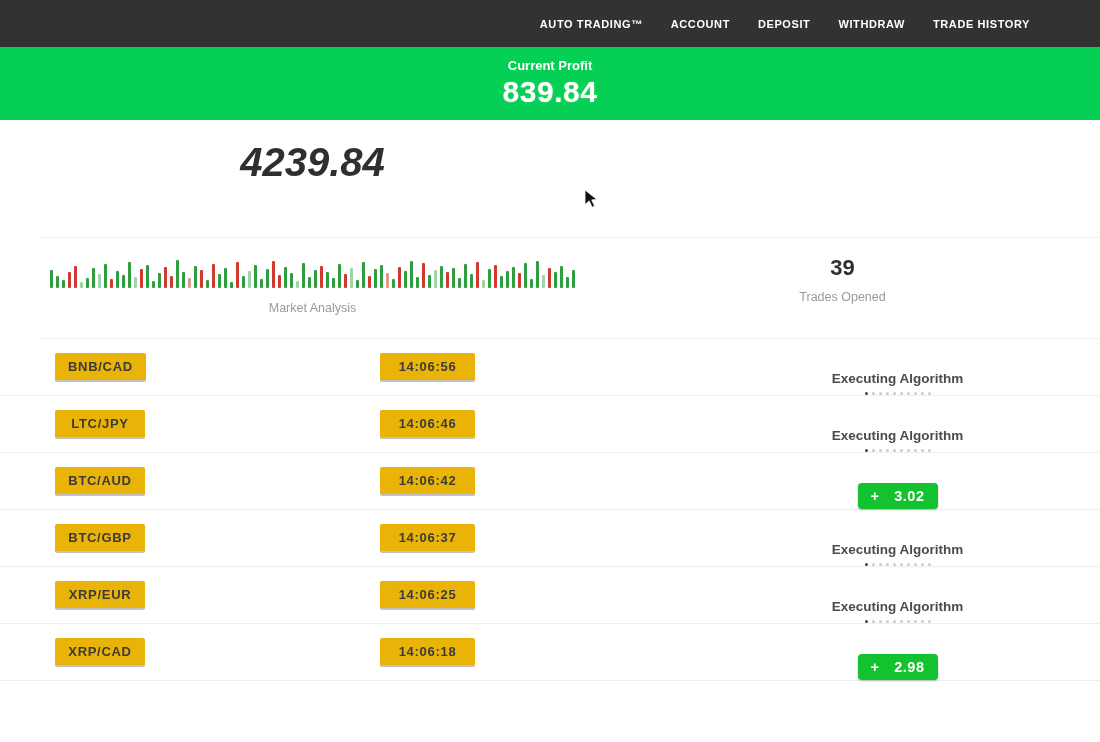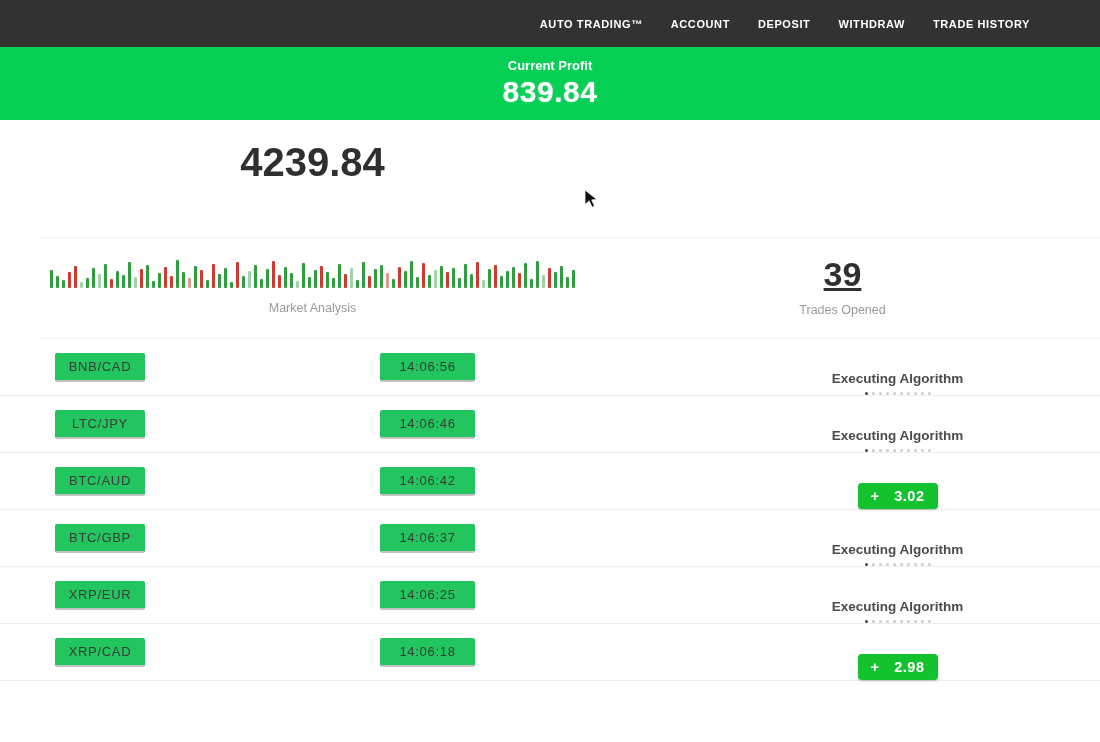--- a/index.html
+++ b/index.html
@@ -16,21 +16,21 @@
   .banner { height:73px; background:var(--accent-green,#06cf55); color:#fff;
     display:flex; flex-direction:column; align-items:center; justify-content:center; }
   .banner-label { font-size:13px; font-weight:bold; }
   .banner-value { font-size:30px; font-weight:bold; letter-spacing:.5px; margin-top:2px;
     text-shadow:0 0 2px rgba(255,255,255,.4); }
 
   
   .stats-row { display:flex; }
   .col-left { margin-left:40px; width:545px; text-align:center; }
   .col-right { flex:1; text-align:center; }
-  .row1 { height:117px; }
+  .row1 { height:117px;font-style:italic; }
   .row2 { height:100px; }
   .balance-value { font-size:40px; font-weight:bold; color:#2f2f2f; margin-top:20px; }
   .muted { color:#9a9a9a; font-size:12.5px; }
   .balance-label { margin-top:9px; }
 
   .toggle-group { display:inline-flex; align-items:center; gap:18px; margin-top:24px; }
   .switch { width:53px; height:28px; border-radius:14px; background:var(--toggle-blue,#4aa9ea);
     position:relative; cursor:pointer; }
   .knob { position:absolute; top:1px; right:1px; width:26px; height:26px; border-radius:50%;
     background:#fff; box-shadow:0 1px 3px rgba(0,0,0,.35); }
@@ -39,27 +39,27 @@
 
   .divider { height:1px; background:#f0f0f0; margin-left:40px; }
 
   .ma-chart { margin-top:18px; height:32px; display:inline-flex; align-items:flex-end; gap:3px; }
   .ma-chart i { display:block; width:3px; border-radius:1px; }
   .ma-chart i.g  { background:#2e9e3f; }
   .ma-chart i.r  { background:#d0392f; }
   .ma-chart i.lg { background:#9fd3a8; }
   .ma-chart i.lr { background:#e0988f; }
   .ma-label { margin-top:9px; }
-  .trades-count { font-size:34px; font-weight:bold; color:#2f2f2f; margin-top:17px;text-decoration:underline; }
+  .trades-count { font-size:22px; font-weight:bold; color:#2f2f2f; margin-top:17px; }
   .trades-label { margin-top:9px; }
 
   
   .trade-row { height:57px; position:relative; border-bottom:1px solid #eaf0ef; }
-  .chip { position:absolute; top:14px; background:#22c55e; border-bottom:2px solid #c2c2c2;
-    border-radius:2px; padding:6px 13px; font-size:13px; font-weight:normal; color:#3b3b3b;
+  .chip { position:absolute; top:14px; background:#eab308; border-bottom:2px solid #c2c2c2;
+    border-radius:2px; padding:6px 13px; font-size:13px; font-weight:bold; color:#3b3b3b;
     letter-spacing:.7px; white-space:nowrap; }
   .chip.pair { left:55px; min-width:90px; text-align:center; }
   .chip.time { left:380px; min-width:95px; text-align:center; }
   .status { position:absolute; left:810px; top:0; width:175px; height:100%;
     display:flex; flex-direction:column; align-items:center; justify-content:flex-end; }
   .exec-label { font-size:13.5px; font-weight:bold; color:#4b4b4b; }
   .dots { display:flex; gap:4px; margin-top:6px; }
   .dots i { width:3px; height:3px; border-radius:50%; background:#ccc; }
   .dots i.on { background:#444; }
   .badge { display:inline-flex; align-items:center; justify-content:space-between;

